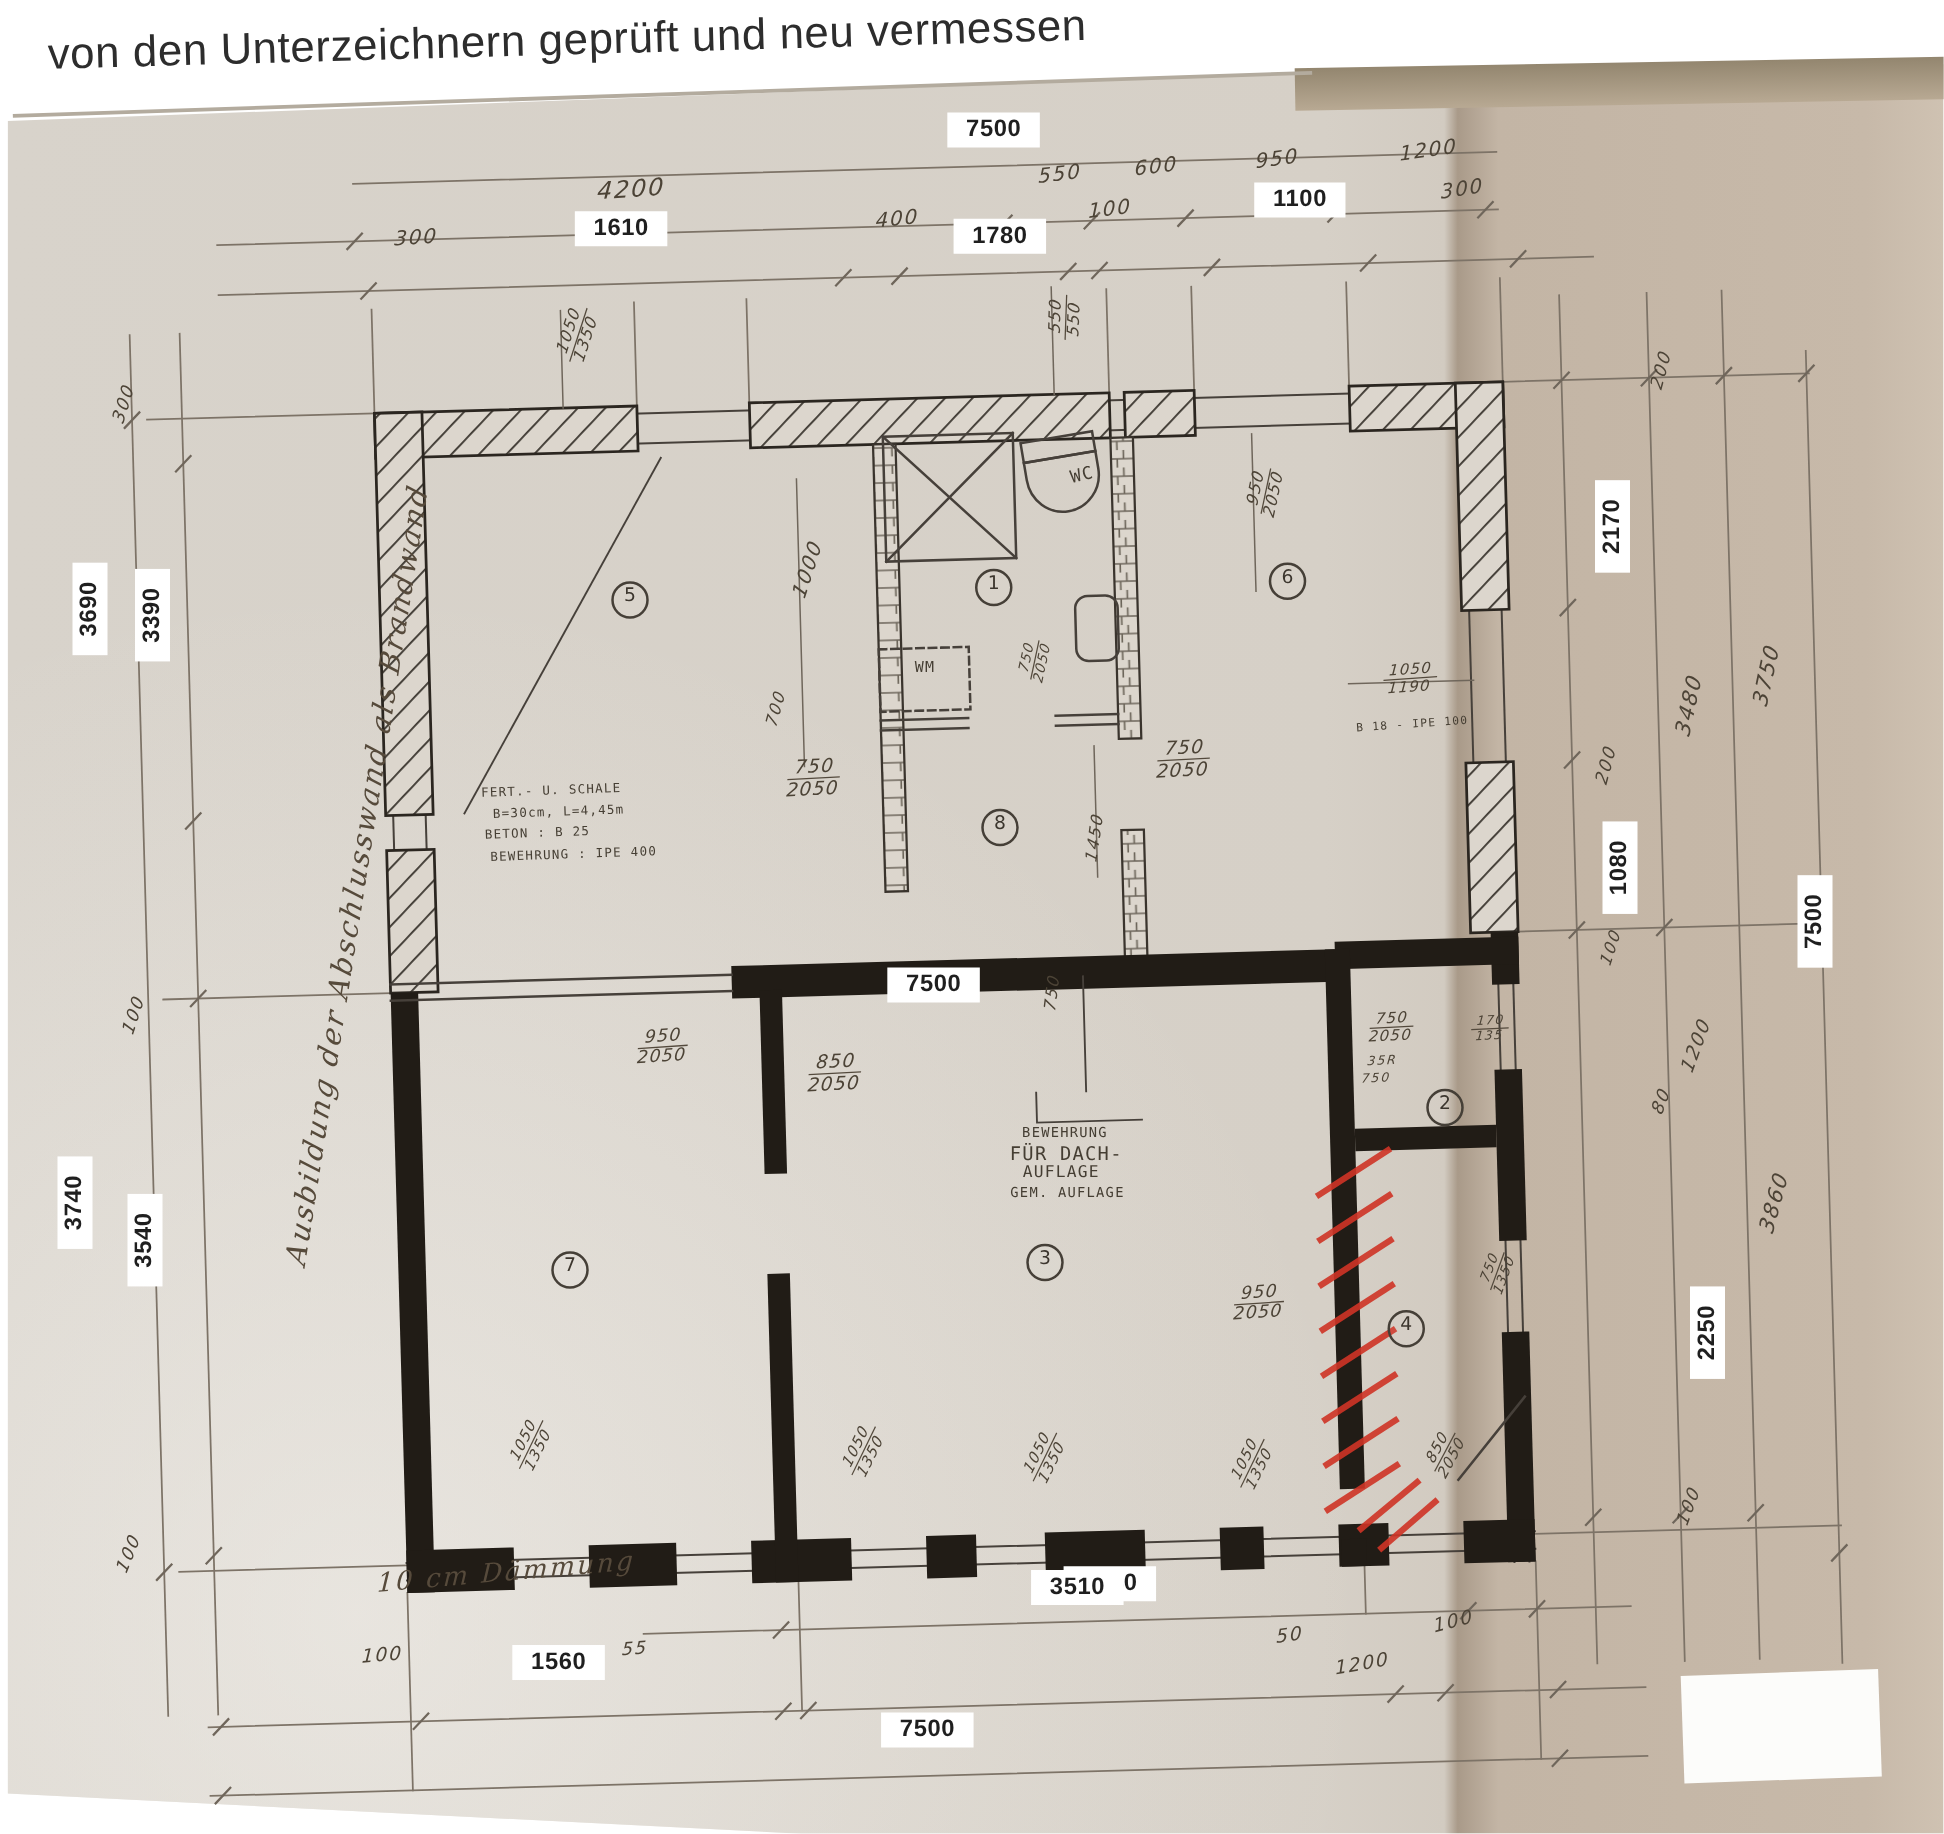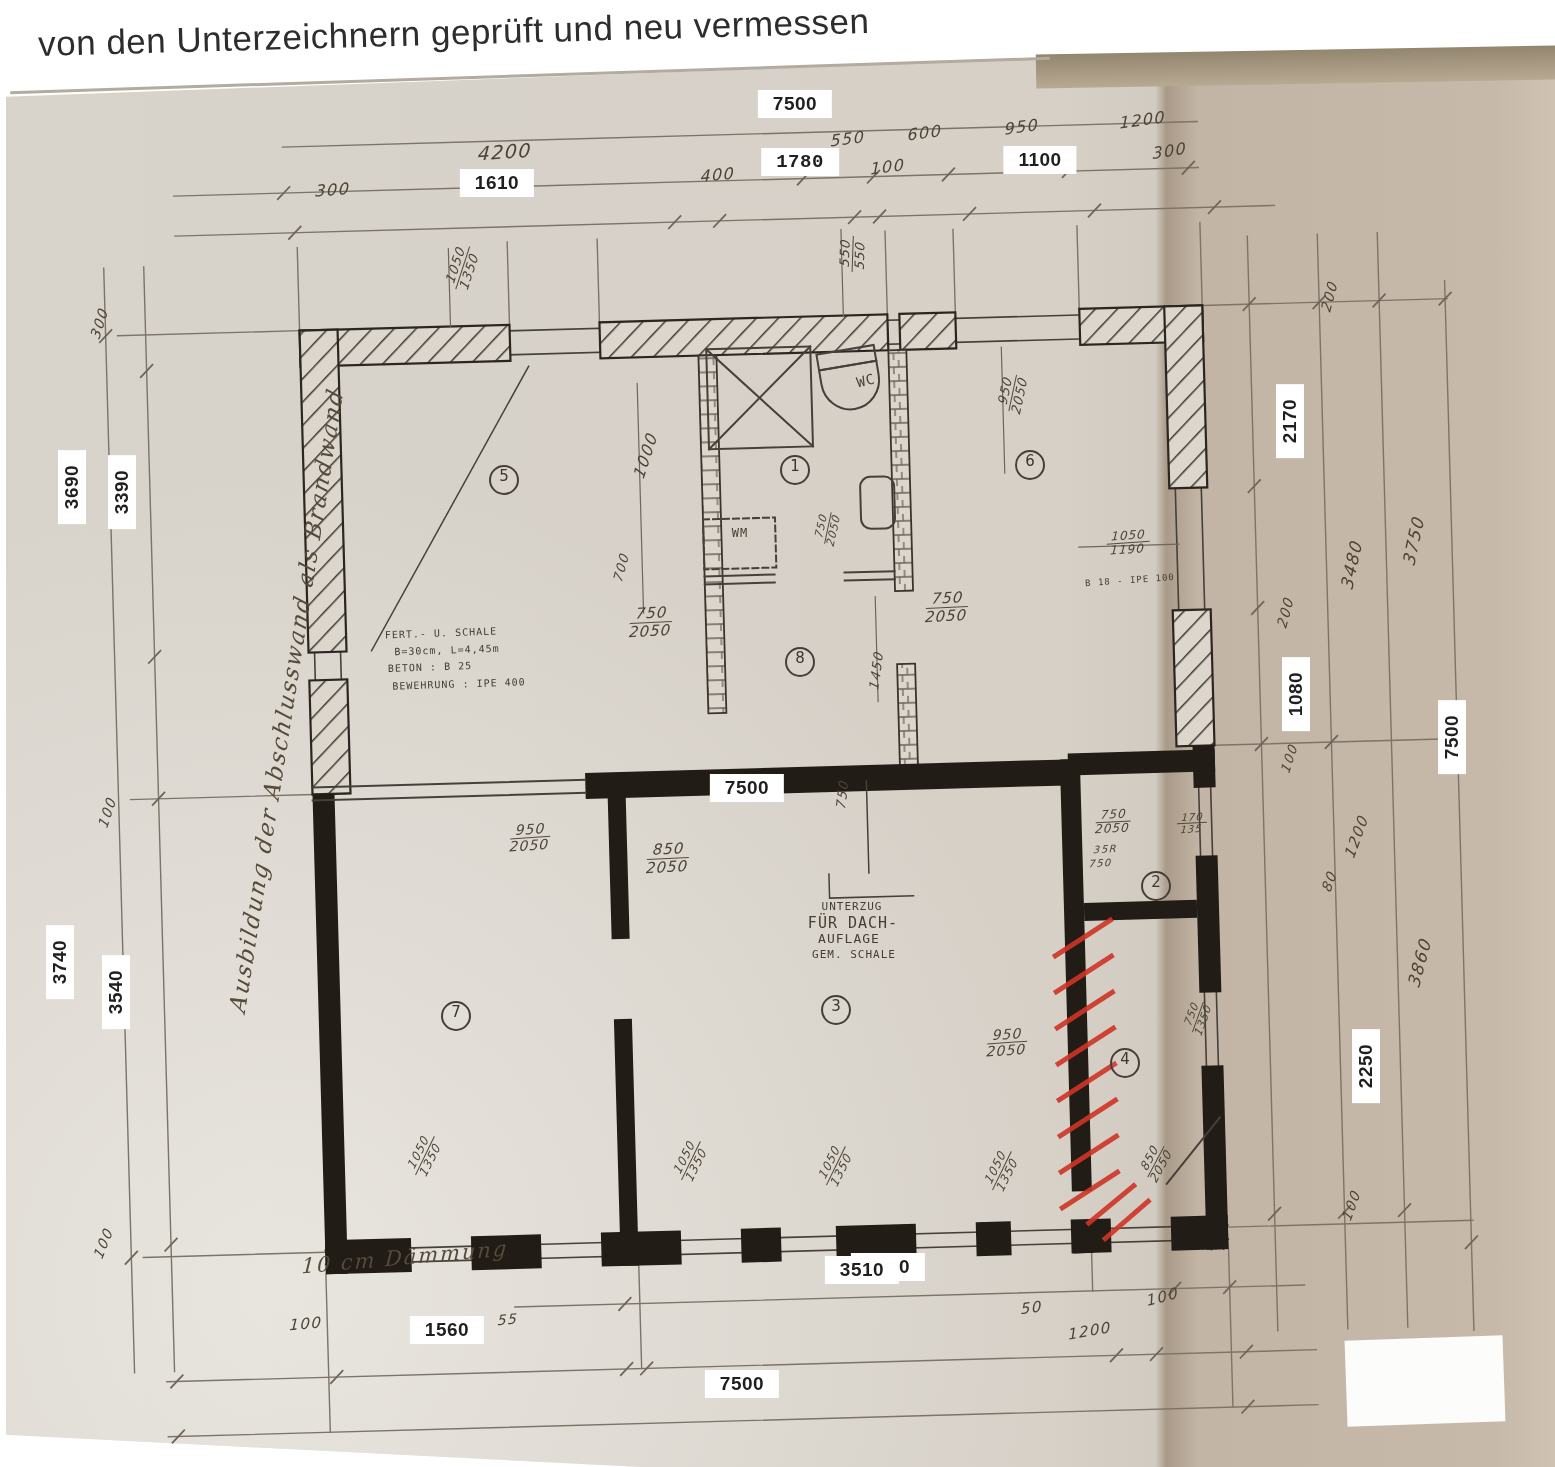--- a/index.html
+++ b/index.html
@@ -250,21 +250,21 @@
   <div id="labels">
       <div class="lbl box" style="left: 795px; top: 104px; transform: translate(-50%, -50%) rotate(0deg);">7500</div>
       <div class="lbl hand" style="left: 505px; top: 152px; font-size: 19px; transform: translate(-50%, -50%) rotate(-4deg) skewX(-8deg);">4200</div>
       <div class="lbl hand" style="left: 848px; top: 139px; transform: translate(-50%, -50%) rotate(-7deg) skewX(-8deg);">550</div>
       <div class="lbl hand" style="left: 925px; top: 133px; transform: translate(-50%, -50%) rotate(-7deg) skewX(-8deg);">600</div>
       <div class="lbl hand" style="left: 1022px; top: 127px; transform: translate(-50%, -50%) rotate(-8deg) skewX(-8deg);">950</div>
       <div class="lbl hand" style="left: 1143px; top: 120px; transform: translate(-50%, -50%) rotate(-8deg) skewX(-8deg);">1200</div>
       <div class="lbl hand" style="left: 333px; top: 190px; transform: translate(-50%, -50%) rotate(-4deg) skewX(-8deg);">300</div>
       <div class="lbl box" style="left: 497px; top: 183px; transform: translate(-50%, -50%) rotate(0deg);">1610</div>
       <div class="lbl hand" style="left: 718px; top: 175px; transform: translate(-50%, -50%) rotate(-6deg) skewX(-8deg);">400</div>
-      <div class="lbl box" style="left: 800px; top: 162px; transform: translate(-50%, -50%) rotate(0deg); font-family: Liberation Mono, monospace;">1780</div>
+      <div class="lbl box" style="left: 800px; top: 189px; transform: translate(-50%, -50%) rotate(0deg);">1780</div>
       <div class="lbl hand" style="left: 888px; top: 167px; transform: translate(-50%, -50%) rotate(-7deg) skewX(-8deg);">100</div>
       <div class="lbl box" style="left: 1040px; top: 160px; transform: translate(-50%, -50%) rotate(0deg);">1100</div>
       <div class="lbl hand" style="left: 1170px; top: 151px; transform: translate(-50%, -50%) rotate(-9deg) skewX(-8deg);">300</div>
       <div class="lbl hand" style="left: 100px; top: 323px; font-size: 14px; transform: translate(-50%, -50%) rotate(-73deg) skewX(-8deg);">300</div>
       <div class="lbl box" style="left: 72px; top: 487px; transform: translate(-50%, -50%) rotate(-90deg);">3690</div>
       <div class="lbl box" style="left: 122px; top: 492px; transform: translate(-50%, -50%) rotate(-90deg);">3390</div>
       <div class="lbl hand" style="left: 108px; top: 812px; font-size: 14px; transform: translate(-50%, -50%) rotate(-72deg) skewX(-8deg);">100</div>
       <div class="lbl box" style="left: 60px; top: 962px; transform: translate(-50%, -50%) rotate(-90deg);">3740</div>
       <div class="lbl box" style="left: 116px; top: 992px; transform: translate(-50%, -50%) rotate(-90deg);">3540</div>
       <div class="lbl hand" style="left: 104px; top: 1243px; font-size: 14px; transform: translate(-50%, -50%) rotate(-68deg) skewX(-8deg);">100</div>
@@ -348,24 +348,24 @@
         <div>750</div>
         <div>2050</div>
       </div>
       <div class="lbl hand" style="left: 1106px; top: 849px; font-size: 10px; transform: translate(-50%, -50%) rotate(-3deg) skewX(-8deg);">35R</div>
       <div class="lbl hand" style="left: 1101px; top: 863px; font-size: 10px; transform: translate(-50%, -50%) rotate(-3deg) skewX(-8deg);">750</div>
       <div class="lbl frac" style="left: 1192px; top: 823px; font-size: 10px; transform: translate(-50%, -50%) rotate(-3deg) skewX(-8deg);">
         <div>170</div>
         <div>135</div>
       </div>
       <div class="lbl circ" style="left: 1156px; top: 886px; transform: translate(-50%, -50%) rotate(0deg);">2</div>
-      <div class="lbl print" style="left: 852px; top: 907px; font-size: 11px; transform: translate(-50%, -50%) rotate(0deg);">UNTERZUG</div>
+      <div class="lbl print" style="left: 852px; top: 907px; font-size: 11px; transform: translate(-50%, -50%) rotate(0deg);">BEWEHRUNG</div>
       <div class="lbl print" style="left: 853px; top: 923px; font-size: 15px; transform: translate(-50%, -50%) rotate(0deg);">FÜR DACH-</div>
       <div class="lbl print" style="left: 849px; top: 939px; font-size: 13px; transform: translate(-50%, -50%) rotate(0deg);">AUFLAGE</div>
-      <div class="lbl print" style="left: 854px; top: 955px; font-size: 11px; transform: translate(-50%, -50%) rotate(0deg);">GEM. SCHALE</div>
+      <div class="lbl print" style="left: 854px; top: 955px; font-size: 11px; transform: translate(-50%, -50%) rotate(0deg);">GEM. AUFLAGE</div>
       <div class="lbl circ" style="left: 456px; top: 1016px; transform: translate(-50%, -50%) rotate(0deg);">7</div>
       <div class="lbl circ" style="left: 836px; top: 1010px; transform: translate(-50%, -50%) rotate(0deg);">3</div>
       <div class="lbl frac" style="left: 1007px; top: 1043px; font-size: 14px; transform: translate(-50%, -50%) rotate(-4deg) skewX(-8deg);">
         <div>950</div>
         <div>2050</div>
       </div>
       <div class="lbl circ" style="left: 1125px; top: 1063px; transform: translate(-50%, -50%) rotate(0deg);">4</div>
       <div class="lbl frac" style="left: 1198px; top: 1017px; font-size: 11px; transform: translate(-50%, -50%) rotate(-70deg) skewX(-8deg);">
         <div>750</div>
         <div>1350</div>

